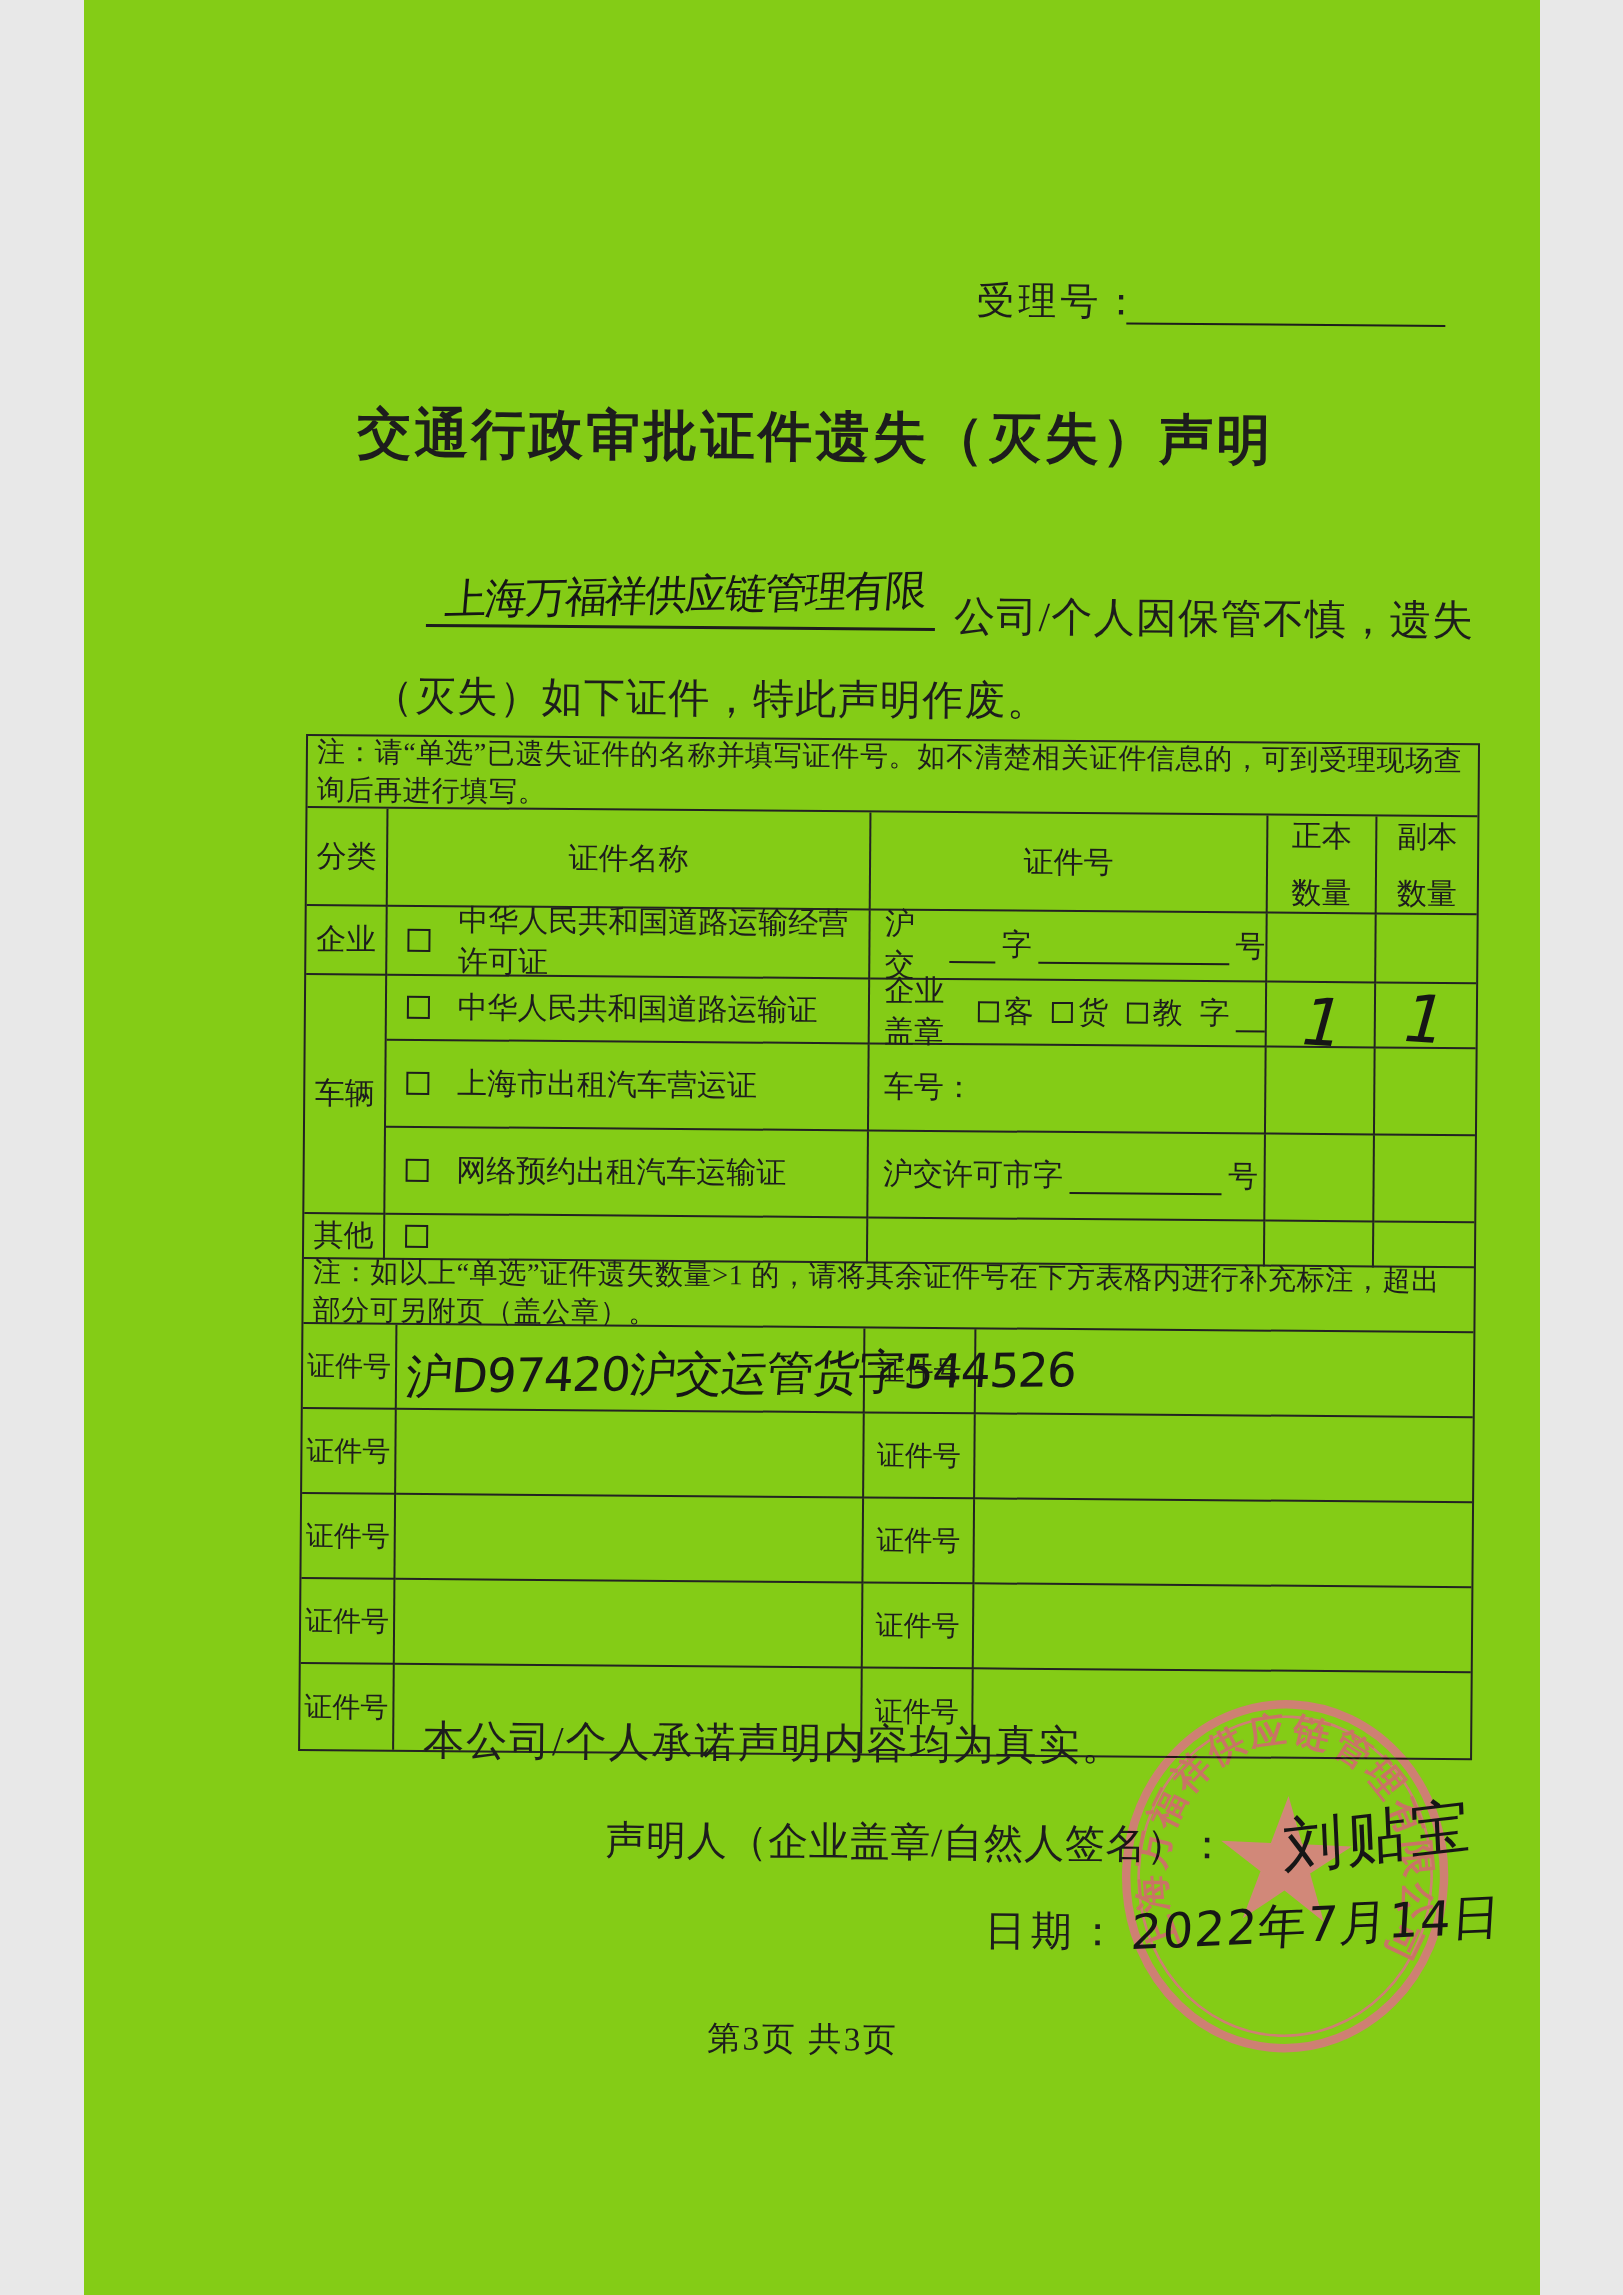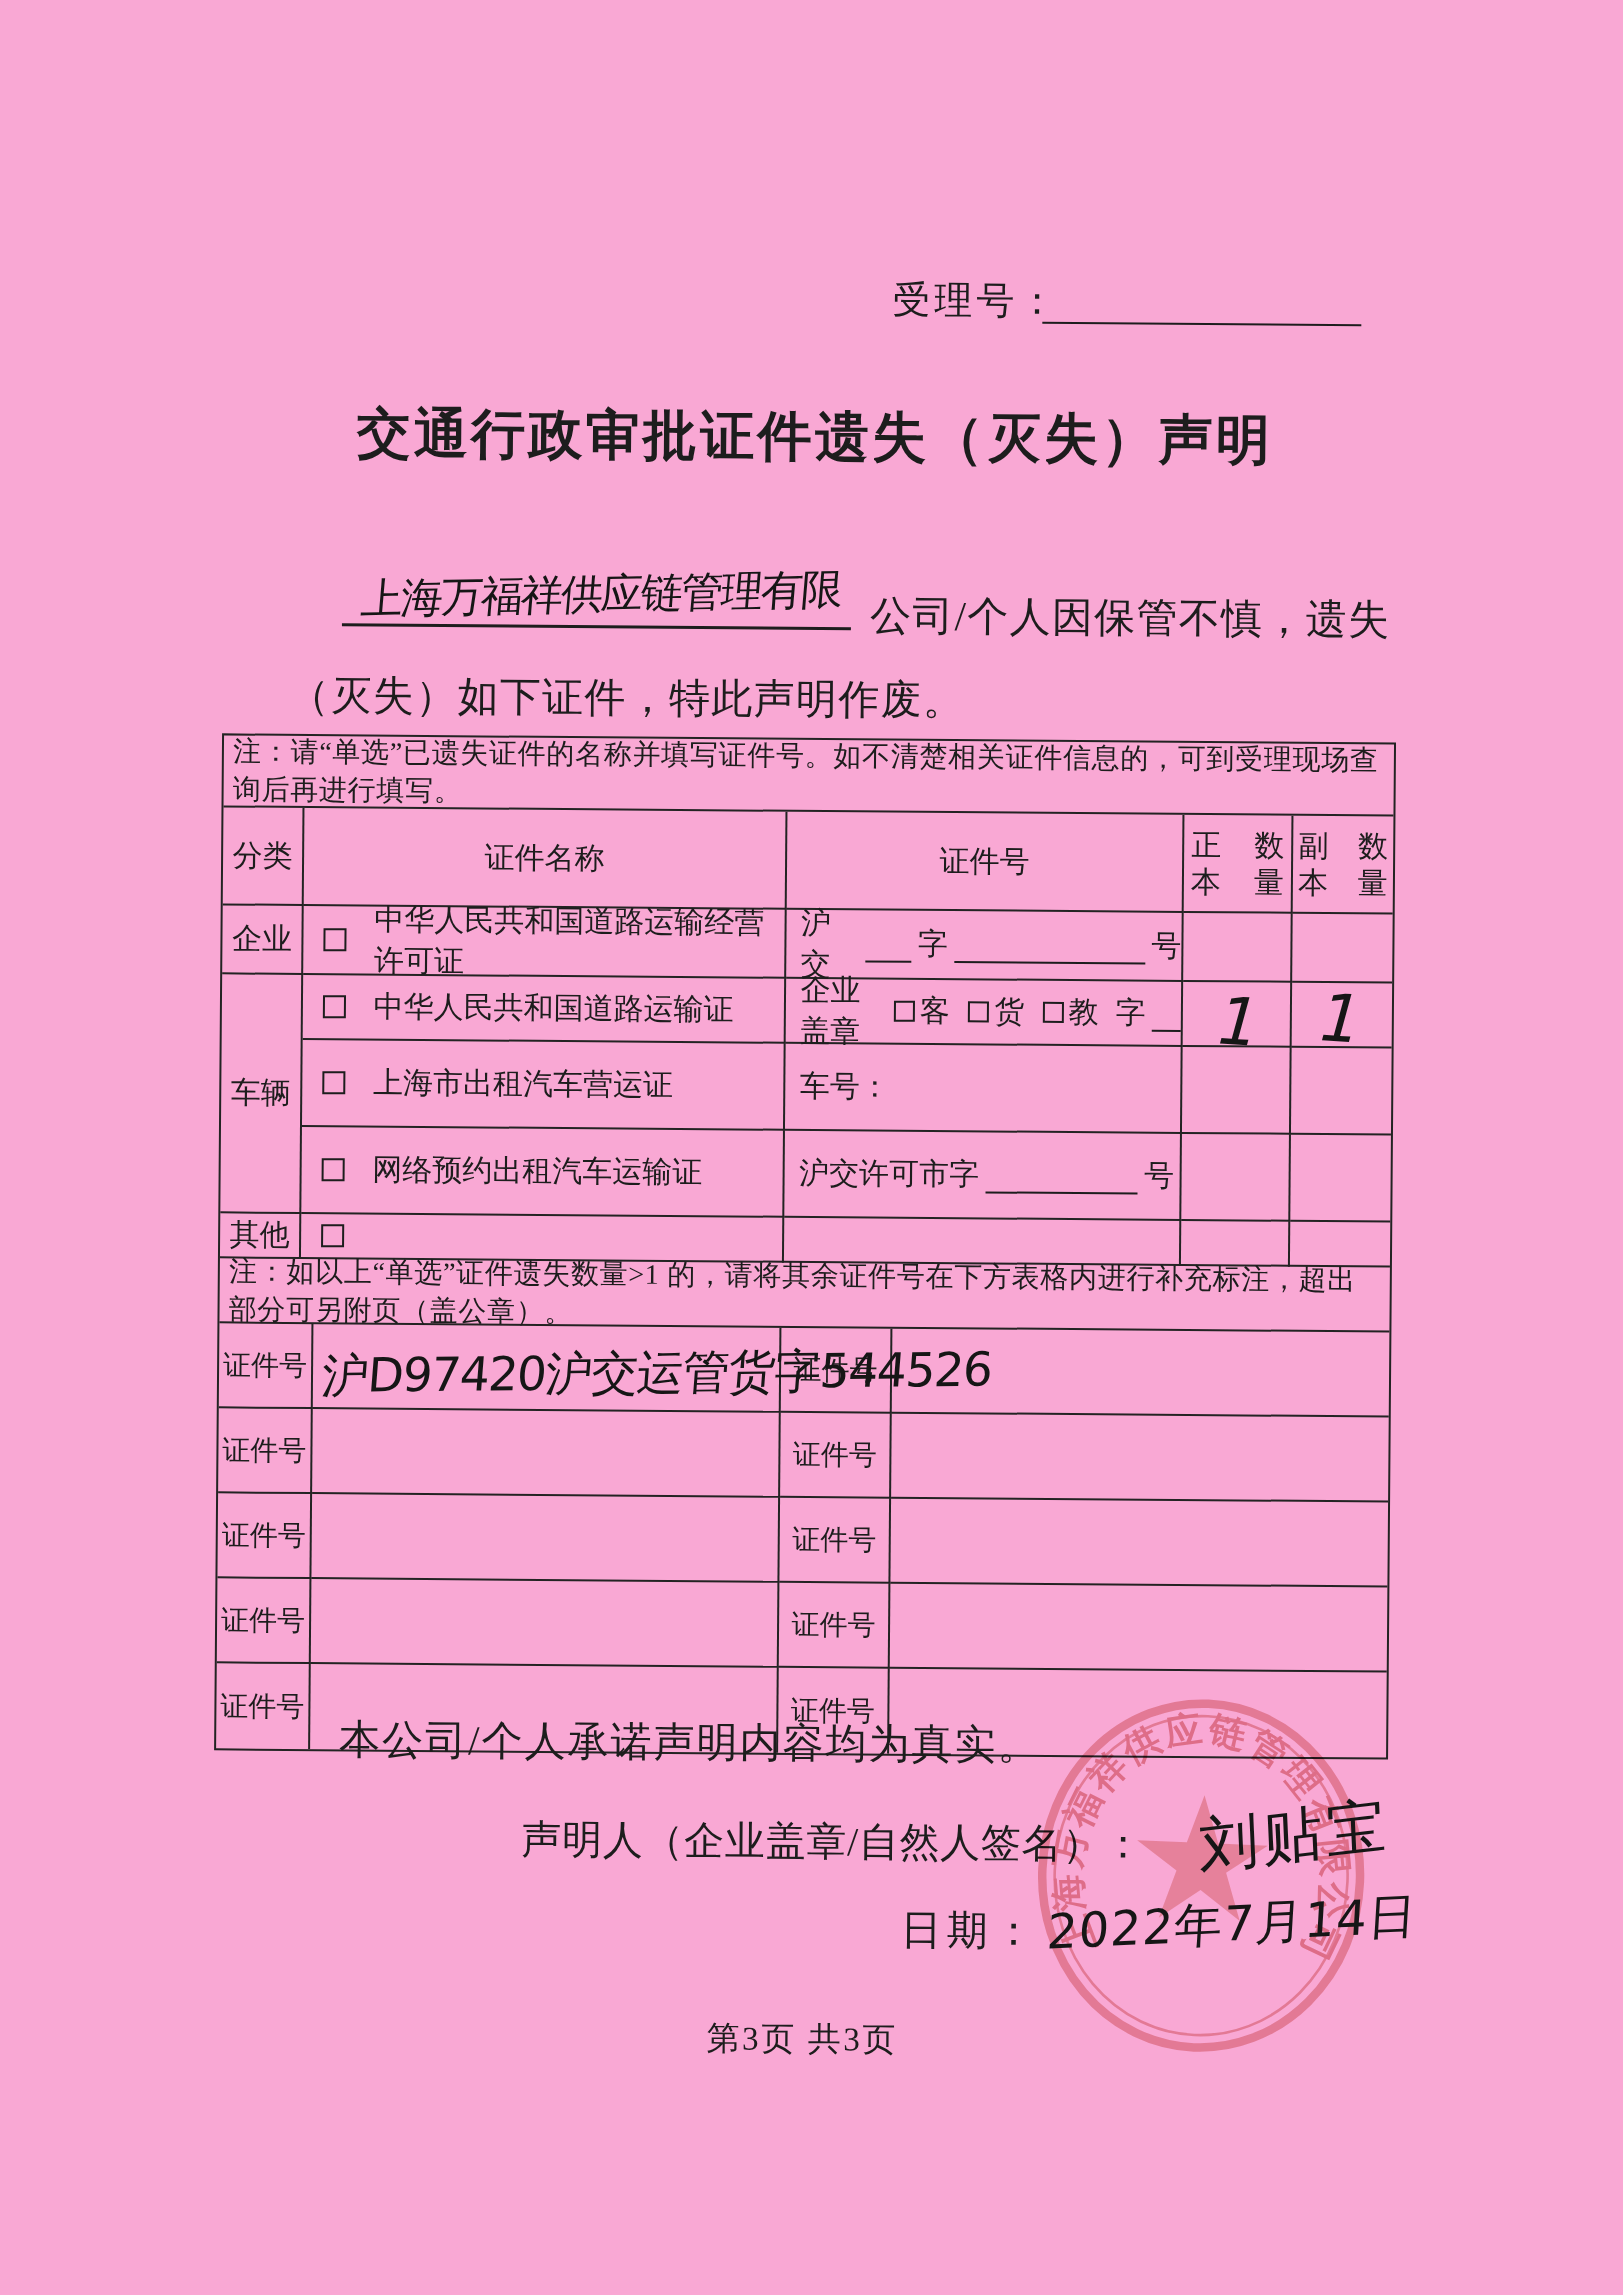--- a/index.html
+++ b/index.html
@@ -2,22 +2,22 @@
 <html style="font-size:10.5px"><head>
 <meta charset="utf-8">
 <style>
   :root{
     --ink:#1d1d1d;
     --line:#232323;
     --stamp:#de6f87;
   }
   html,body{margin:0;padding:0;background:#e8e8e8;}
   #canvas{
-    position:relative;width:1623px;height:2295px;margin:0 auto;
-    background:#f9a8d4;overflow:hidden;
+    position:relative;width:1456px;height:2295px;margin:0 auto;
+    background:#84cc16;overflow:hidden;
     font-family:"Liberation Serif", serif;color:var(--ink);
   }
   .tilt{position:absolute;inset:0;transform:rotate(.45deg);transform-origin:50% 38%;}
   .abs{position:absolute;}
 
   
   .acceptance{left:888px;top:274px;font-size:38px;letter-spacing:3.9px;}
   .acceptance-line{left:1038px;top:281px;width:319px;height:39px;border-bottom:2.6px solid var(--ink);}
   .doc-title{left:0;top:401px;width:100%;text-align:center;font-size:54px;font-weight:700;
     letter-spacing:3.3px;font-family:"Liberation Sans", sans-serif;}
@@ -34,21 +34,21 @@
   .grid-main{display:grid;grid-template-columns:81px 483px 397px 109px 1fr;
     grid-template-rows:72px 98px 69px 65px 87px 87px 45px 65px;}
   .grid-supp{display:grid;grid-template-columns:94px 468px 111px 1fr;grid-auto-rows:85px;}
   .cell{border-right:2px solid var(--line);border-bottom:2px solid var(--line);
     box-sizing:border-box;display:flex;align-items:center;font-size:30px;}
   .cell.no-r{border-right:none;}
   .cell.no-b{border-bottom:none;}
   .cell.center{justify-content:center;text-align:center;}
   .cell.span-all{grid-column:1/-1;border-right:none;}
   .note-cell{font-size:28px;padding:0 9.2px;letter-spacing:0.7px;}
-  .head2{display:flex;line-height:1.25;align-items:center;gap:19px;}
+  .head2{display:flex;flex-direction:column;line-height:1.25;align-items:center;gap:19px;}
   .cat-vehicle{grid-column:1;grid-row:4/7;}
   .name-cell{padding-left:19.6px;gap:27.5px;}
   .num-cell{padding-left:14.4px;gap:6.5px;}
   .cb{display:inline-block;width:23.6px;height:23.6px;border:2px solid var(--ink);
     box-sizing:border-box;background:transparent;flex:0 0 auto;}
   .cb.small{width:21px;height:21px;margin-right:5.2px;}
   .blank{display:inline-block;border-bottom:2px solid var(--ink);height:34px;}
   .opt{display:inline-flex;align-items:center;margin-left:11.8px;}
   .supp-label{font-size:28px;justify-content:center;}
 

